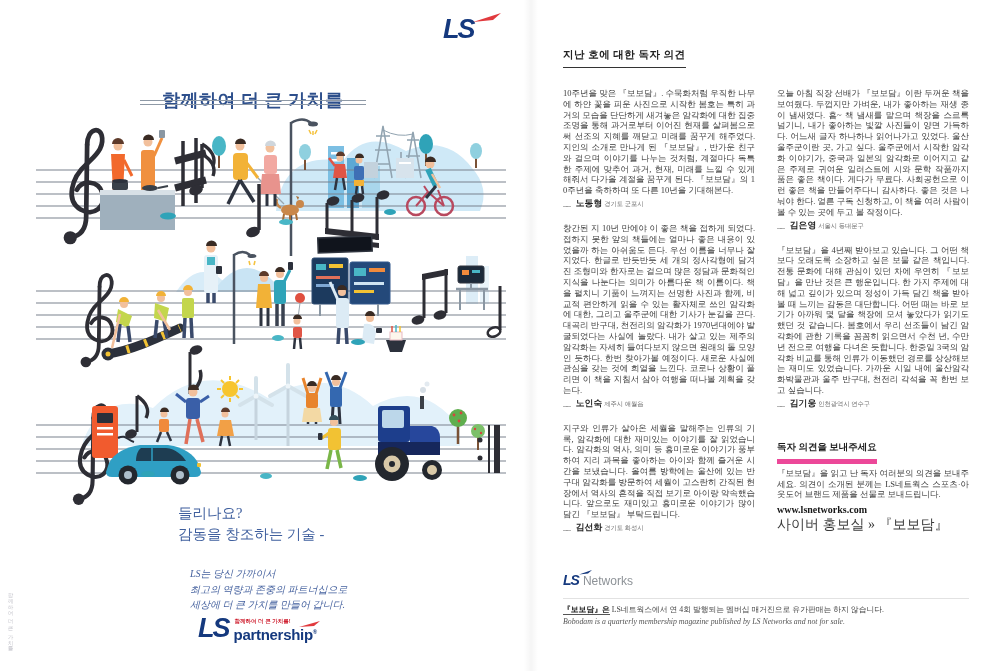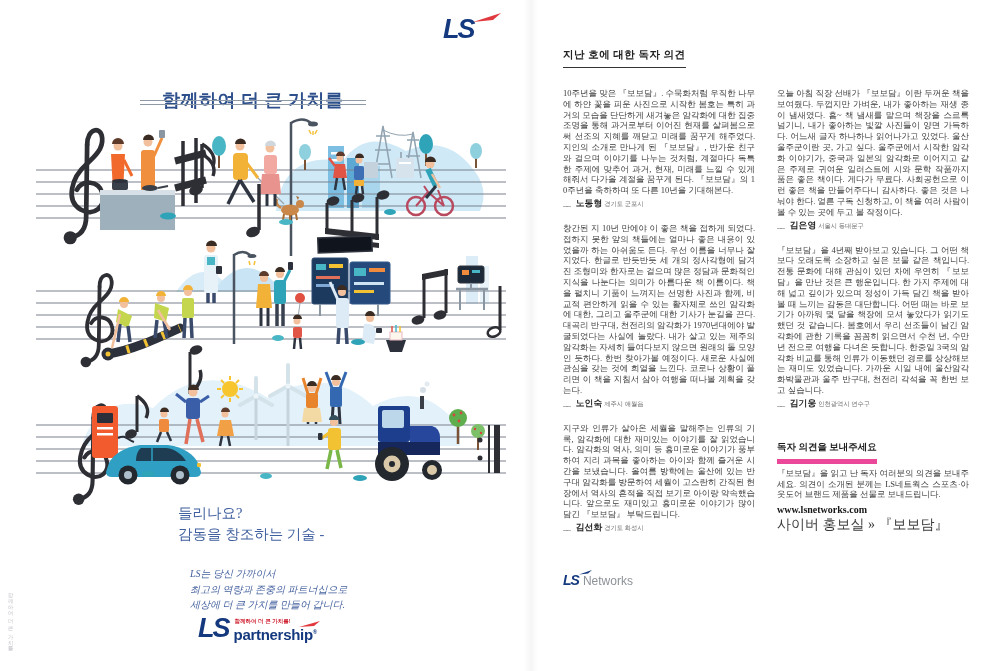--- a/index.html
+++ b/index.html
@@ -612,14 +612,18 @@
   </div>
 
   <div class="rp-footer">
     <div class="networks">
       <span class="n-ls">LS</span>
       <svg class="n-swoosh" width="14" height="5" viewBox="0 0 14 5">
         <polygon points="0,4.5 13,0 9,3.5" fill="#15397e"></polygon>
       </svg>
       <span class="n-word">Networks</span>
     </div>
+    <div class="fineprint">
+      <p class="fp-kr"><span class="fp-mark">『보보담』은</span><span> LS네트웍스에서 연 4회 발행되는 멤버십 매거진으로 유가판매는 하지 않습니다.</span></p>
+      <p class="fp-en">Bobodam is a quarterly membership magazine published by LS Networks and not for sale.</p>
+    </div>
   </div>
 </section>
 
 </body></html>

